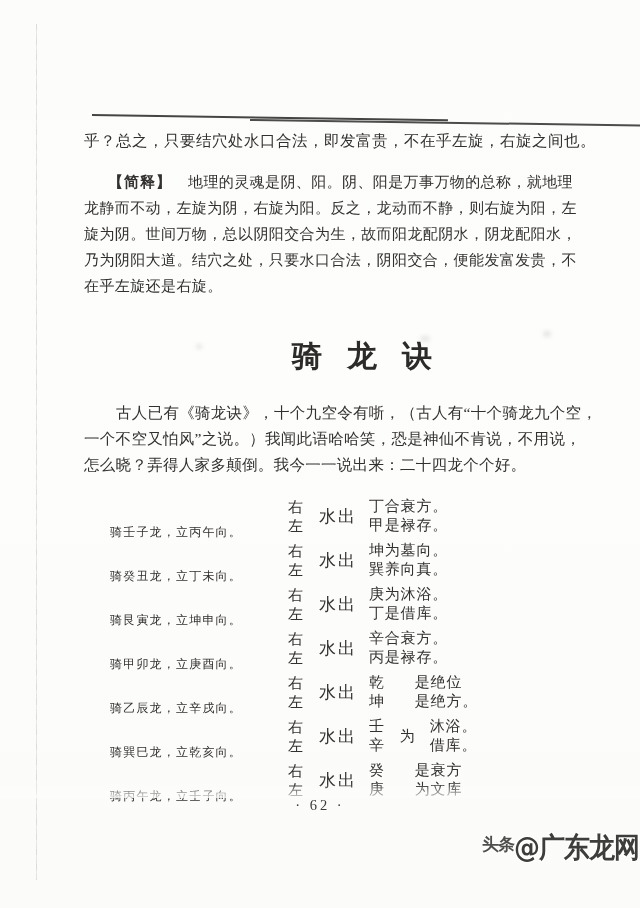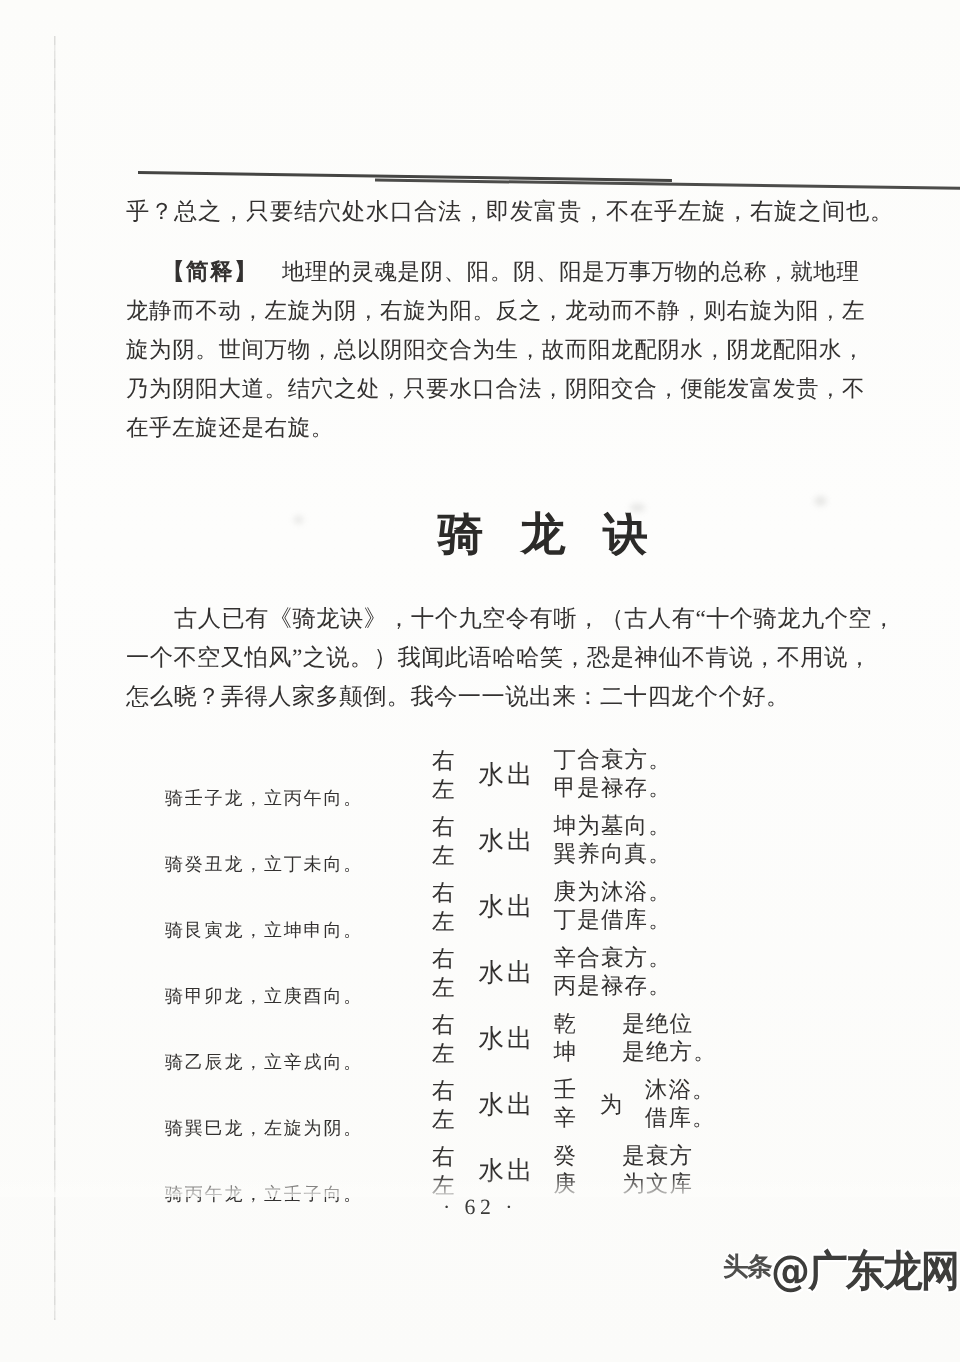--- a/index.html
+++ b/index.html
@@ -202,21 +202,21 @@
         </div>
         <div class="res-mid"></div>
         <div class="res-col">
           <span>是绝位</span>
           <span>是绝方。</span>
         </div>
       </div>
     </div>
 
     <div class="trow">
-      <div class="c-dragon">骑巽巳龙，左旋为阴。</div>
+      <div class="c-dragon">骑巽巳龙，立乾亥向。</div>
       <div class="c-dir">
         <span>右</span>
         <span>左</span>
       </div>
       <div class="c-water">水出</div>
       <div class="c-res">
         <div class="res-col">
           <span>壬</span>
           <span>辛</span>
         </div>

